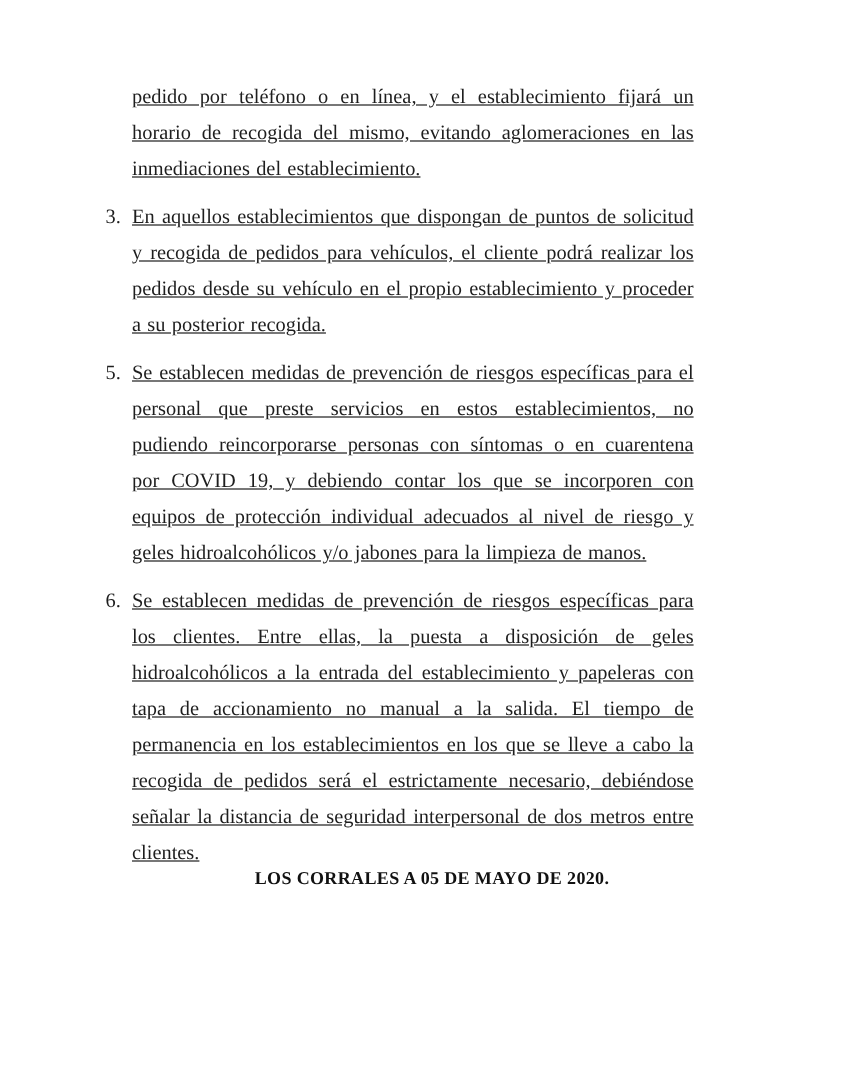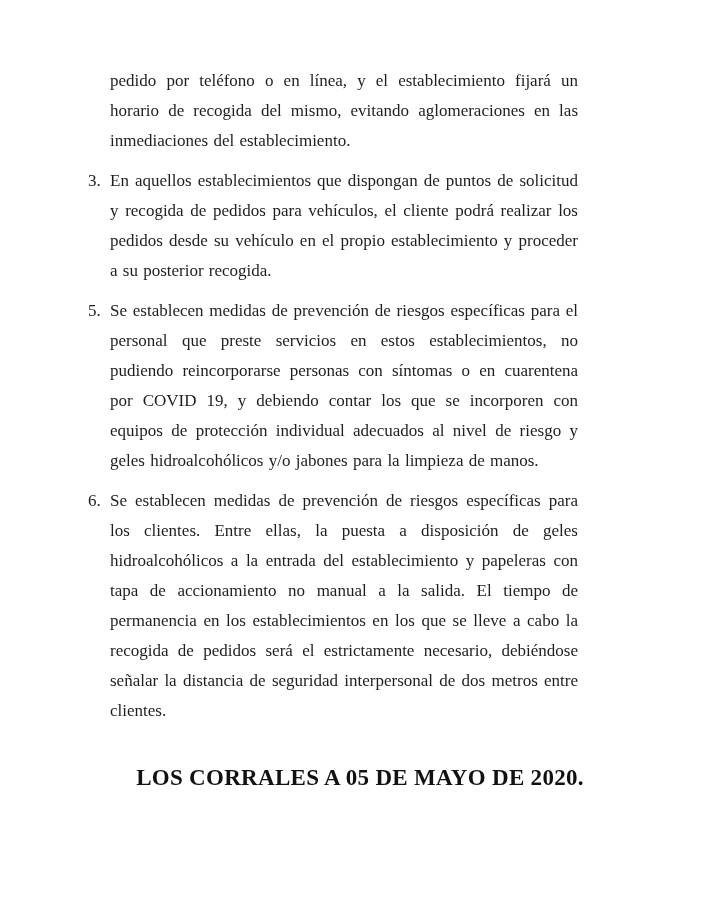--- a/index.html
+++ b/index.html
@@ -17,20 +17,21 @@
     -webkit-font-smoothing: antialiased;
   }
   .page {
     position: absolute;
     top: 0;
     left: 0;
     width: 624px;
     height: 909px;
     padding: 66px 46px 16px 88px;
     box-sizing: border-box;
+    text-decoration: underline;
   }
   .para {
     font-size: 17px;
     line-height: 30px;
     text-align: justify;
     margin: 0 0 10px 0;
     word-spacing: 1px;
   }
   .intro {
     padding-left: 22px;
@@ -43,25 +44,24 @@
     width: 22px;
     margin-left: -22px;
     text-indent: 0;
   }
   .date-line {
     position: absolute;
     top: 725px;
     left: 0;
     width: 720px;
     text-align: center;
-    font-size: 23px;
+    font-size: 15px;
     font-weight: bold;
     letter-spacing: 0.3px;
     color: #111111;
-    margin-top: 40px;
   }
 </style>
 </head>
 <body>
 
 <div class="page">
 
   <p class="para intro">pedido por teléfono o en línea, y el establecimiento fijará un horario de recogida del mismo, evitando aglomeraciones en las inmediaciones del establecimiento.</p>
 
   <p class="para item">

